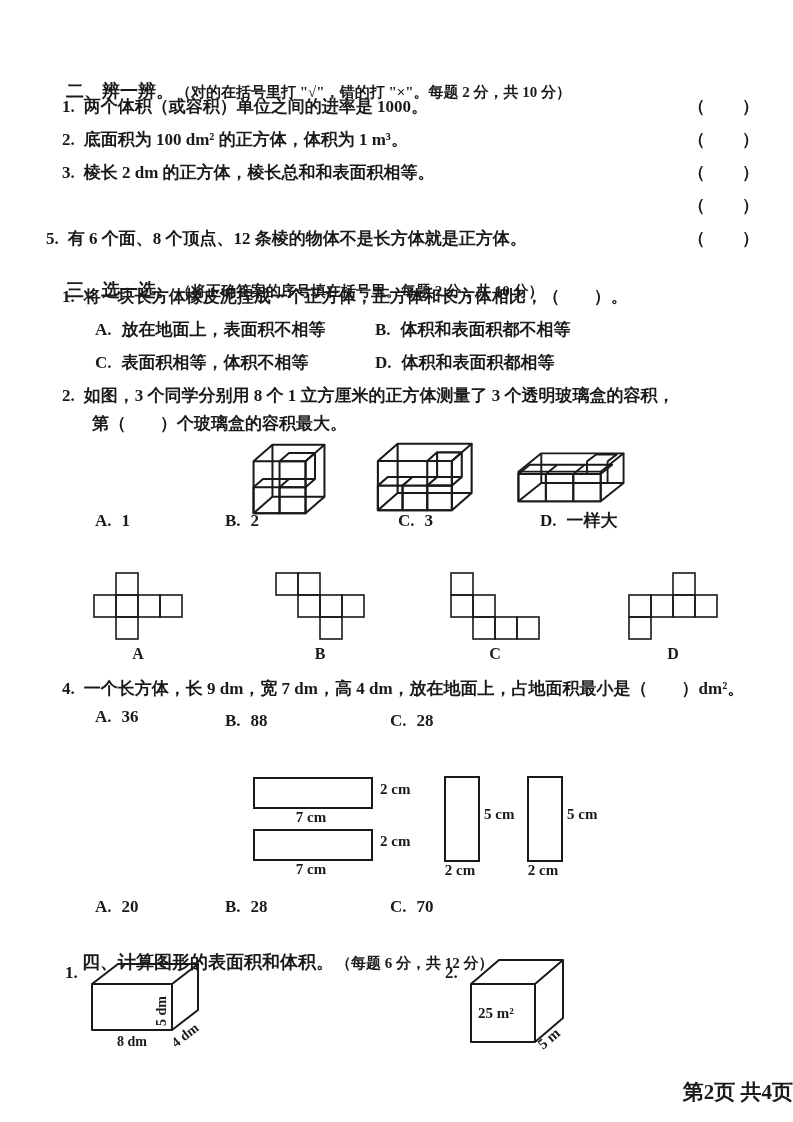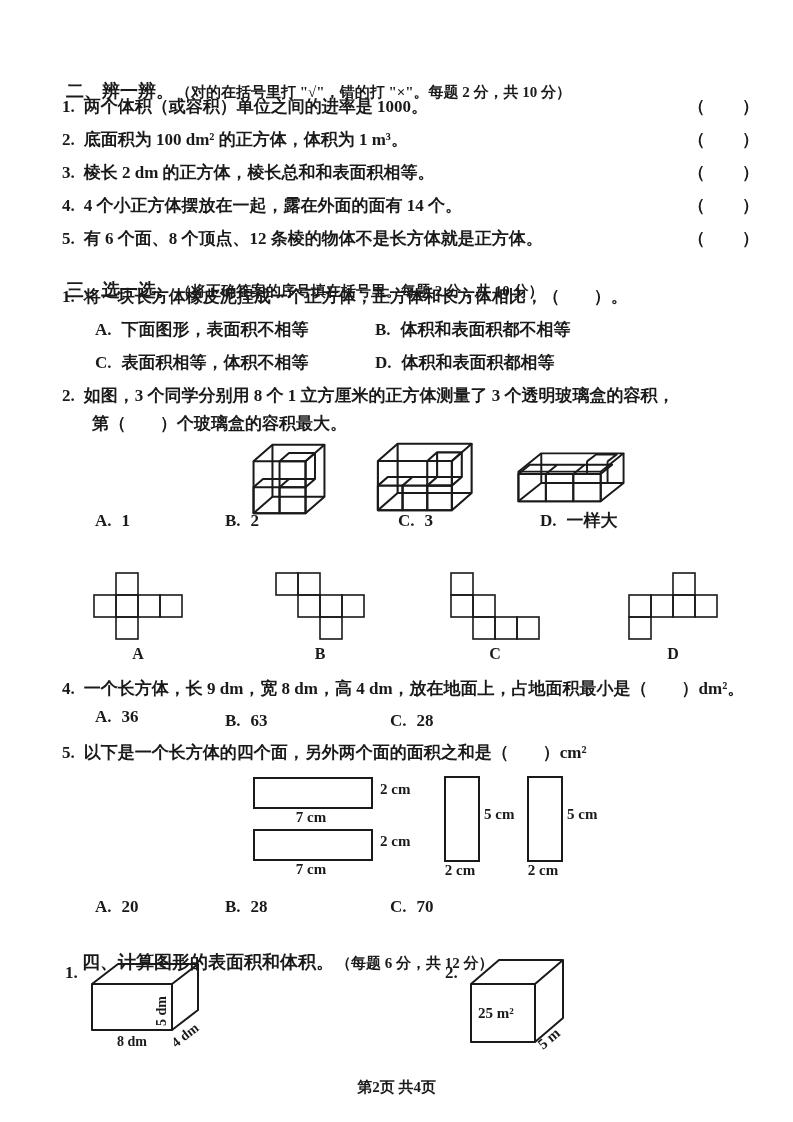--- a/index.html
+++ b/index.html
@@ -13,53 +13,52 @@
   .head { font-size:18px; font-weight:800; }
   .head .hs { font-size:15px; font-weight:600; margin-left:2px; }
   .num { margin-right:9px; font-weight:700; }
   .olabel { margin-right:10px; font-weight:700; }
   .blankr { letter-spacing:1px; }
   .netlabel { text-align:center; font-size:16px; font-weight:700; }
   .rect { position:absolute; border:2px solid #1a1a1a; background:#fff; }
   .dim { position:absolute; font-size:15px; font-weight:700; white-space:pre; }
   .dimc { text-align:center; }
   svg { position:absolute; overflow:visible; }
-  .footer { position:absolute; left:0; top:1078px; width:100%; text-align:center;
-            font-size:15px; font-weight:600; }
+  .footer { position:absolute; left:0; top:1078px; width:100%; text-align:right;
+            font-size:21px; font-weight:600; }
 </style>
 </head>
 <body>
 
 <div class="page">
 
   <div class="t head" style="left:48px;top:57px">
     <span class="ht">二、辨一辨。</span><span class="hs">（对的在括号里打 "√"，错的打 "×"。每题 2 分，共 10 分）</span>
   </div>
 
   <div class="t" style="left:62px;top:96px"><span class="num">1.</span><span>两个体积（或容积）单位之间的进率是 1000。</span></div>
   <div class="t blankr" style="left:688px;top:96px">（　　）</div>
 
   <div class="t" style="left:62px;top:129px"><span class="num">2.</span><span>底面积为 100 dm² 的正方体，体积为 1 m³。</span></div>
   <div class="t blankr" style="left:688px;top:129px">（　　）</div>
 
   <div class="t" style="left:62px;top:162px"><span class="num">3.</span><span>棱长 2 dm 的正方体，棱长总和和表面积相等。</span></div>
   <div class="t blankr" style="left:688px;top:162px">（　　）</div>
 
-  <div class="t" style="left:62px;top:195px"><span class="num">4.</span><span>4 个小正方体摆放在一起，露在外面的面有 14 个。</span></div>
   <div class="t blankr" style="left:688px;top:195px">（　　）</div>
 
-  <div class="t" style="left:62px;top:228px"><span class="num">5.</span><span>有 6 个面、8 个顶点、12 条棱的物体不是长方体就是正方体。</span></div>
+  <div class="t" style="left:46px;top:228px"><span class="num">5.</span><span>有 6 个面、8 个顶点、12 条棱的物体不是长方体就是正方体。</span></div>
   <div class="t blankr" style="left:688px;top:228px">（　　）</div>
 
   <div class="t head" style="left:48px;top:256px">
     <span class="ht">三、选一选。</span><span class="hs">（将正确答案的序号填在括号里。每题 2 分，共 10 分）</span>
   </div>
 
   <div class="t" style="left:62px;top:286px"><span class="num">1.</span><span>将一块长方体橡皮泥捏成一个正方体，正方体和长方体相比，（　　）。</span></div>
-  <div class="t" style="left:95px;top:319px"><span class="olabel">A.</span><span>下面图形，表面积不相等</span></div>
+  <div class="t" style="left:95px;top:319px"><span class="olabel">A.</span><span>放在地面上，表面积不相等</span></div>
   <div class="t" style="left:375px;top:319px"><span class="olabel">B.</span><span>体积和表面积都不相等</span></div>
   <div class="t" style="left:95px;top:352px"><span class="olabel">C.</span><span>表面积相等，体积不相等</span></div>
   <div class="t" style="left:375px;top:352px"><span class="olabel">D.</span><span>体积和表面积都相等</span></div>
 
   <div class="t" style="left:62px;top:385px"><span class="num">2.</span><span>如图，3 个同学分别用 8 个 1 立方厘米的正方体测量了 3 个透明玻璃盒的容积，</span></div>
   <div class="t" style="left:92px;top:413px">第（　　）个玻璃盒的容积最大。</div>
 
   <svg style="left:250px;top:441px" width="78" height="76" viewBox="0 6 66 64">
     <g stroke="#1a1a1a" stroke-width="1.7" fill="none" stroke-linejoin="round">
       <rect x="3" y="23" width="44" height="44"></rect>
@@ -150,26 +149,25 @@
         <rect x="45" y="23" width="22" height="22"></rect>
         <rect x="67" y="23" width="22" height="22"></rect>
       <rect x="1" y="45" width="22" height="22"></rect>
     </g>
   </svg>
   <div class="t netlabel" style="left:93px;top:644px;width:90px">A</div>
   <div class="t netlabel" style="left:275px;top:644px;width:90px">B</div>
   <div class="t netlabel" style="left:450px;top:644px;width:90px">C</div>
   <div class="t netlabel" style="left:628px;top:644px;width:90px">D</div>
 
-  <div class="t" style="left:62px;top:678px"><span class="num">4.</span><span>一个长方体，长 9 dm，宽 8 dm，高 4 dm，放在地面上，占地面积最小是（　　）dm²。</span></div>
+  <div class="t" style="left:62px;top:678px"><span class="num">4.</span><span>一个长方体，长 9 dm，宽 7 dm，高 4 dm，放在地面上，占地面积最小是（　　）dm²。</span></div>
   <div class="t" style="left:95px;top:706px"><span class="olabel">A.</span><span>36</span></div>
-  <div class="t" style="left:225px;top:710px"><span class="olabel">B.</span><span>63</span></div>
+  <div class="t" style="left:225px;top:710px"><span class="olabel">B.</span><span>88</span></div>
   <div class="t" style="left:390px;top:710px"><span class="olabel">C.</span><span>28</span></div>
 
-  <div class="t" style="left:62px;top:742px"><span class="num">5.</span><span>以下是一个长方体的四个面，另外两个面的面积之和是（　　）cm²</span></div>
 
   <div class="rect" style="left:253px;top:777px;width:116px;height:28px"></div>
   <div class="dim" style="left:380px;top:781px">2 cm</div>
   <div class="dim dimc" style="left:253px;top:809px;width:116px">7 cm</div>
 
   <div class="rect" style="left:253px;top:829px;width:116px;height:28px"></div>
   <div class="dim" style="left:380px;top:833px">2 cm</div>
   <div class="dim dimc" style="left:253px;top:861px;width:116px">7 cm</div>
 
   <div class="rect" style="left:444px;top:776px;width:32px;height:82px"></div>

